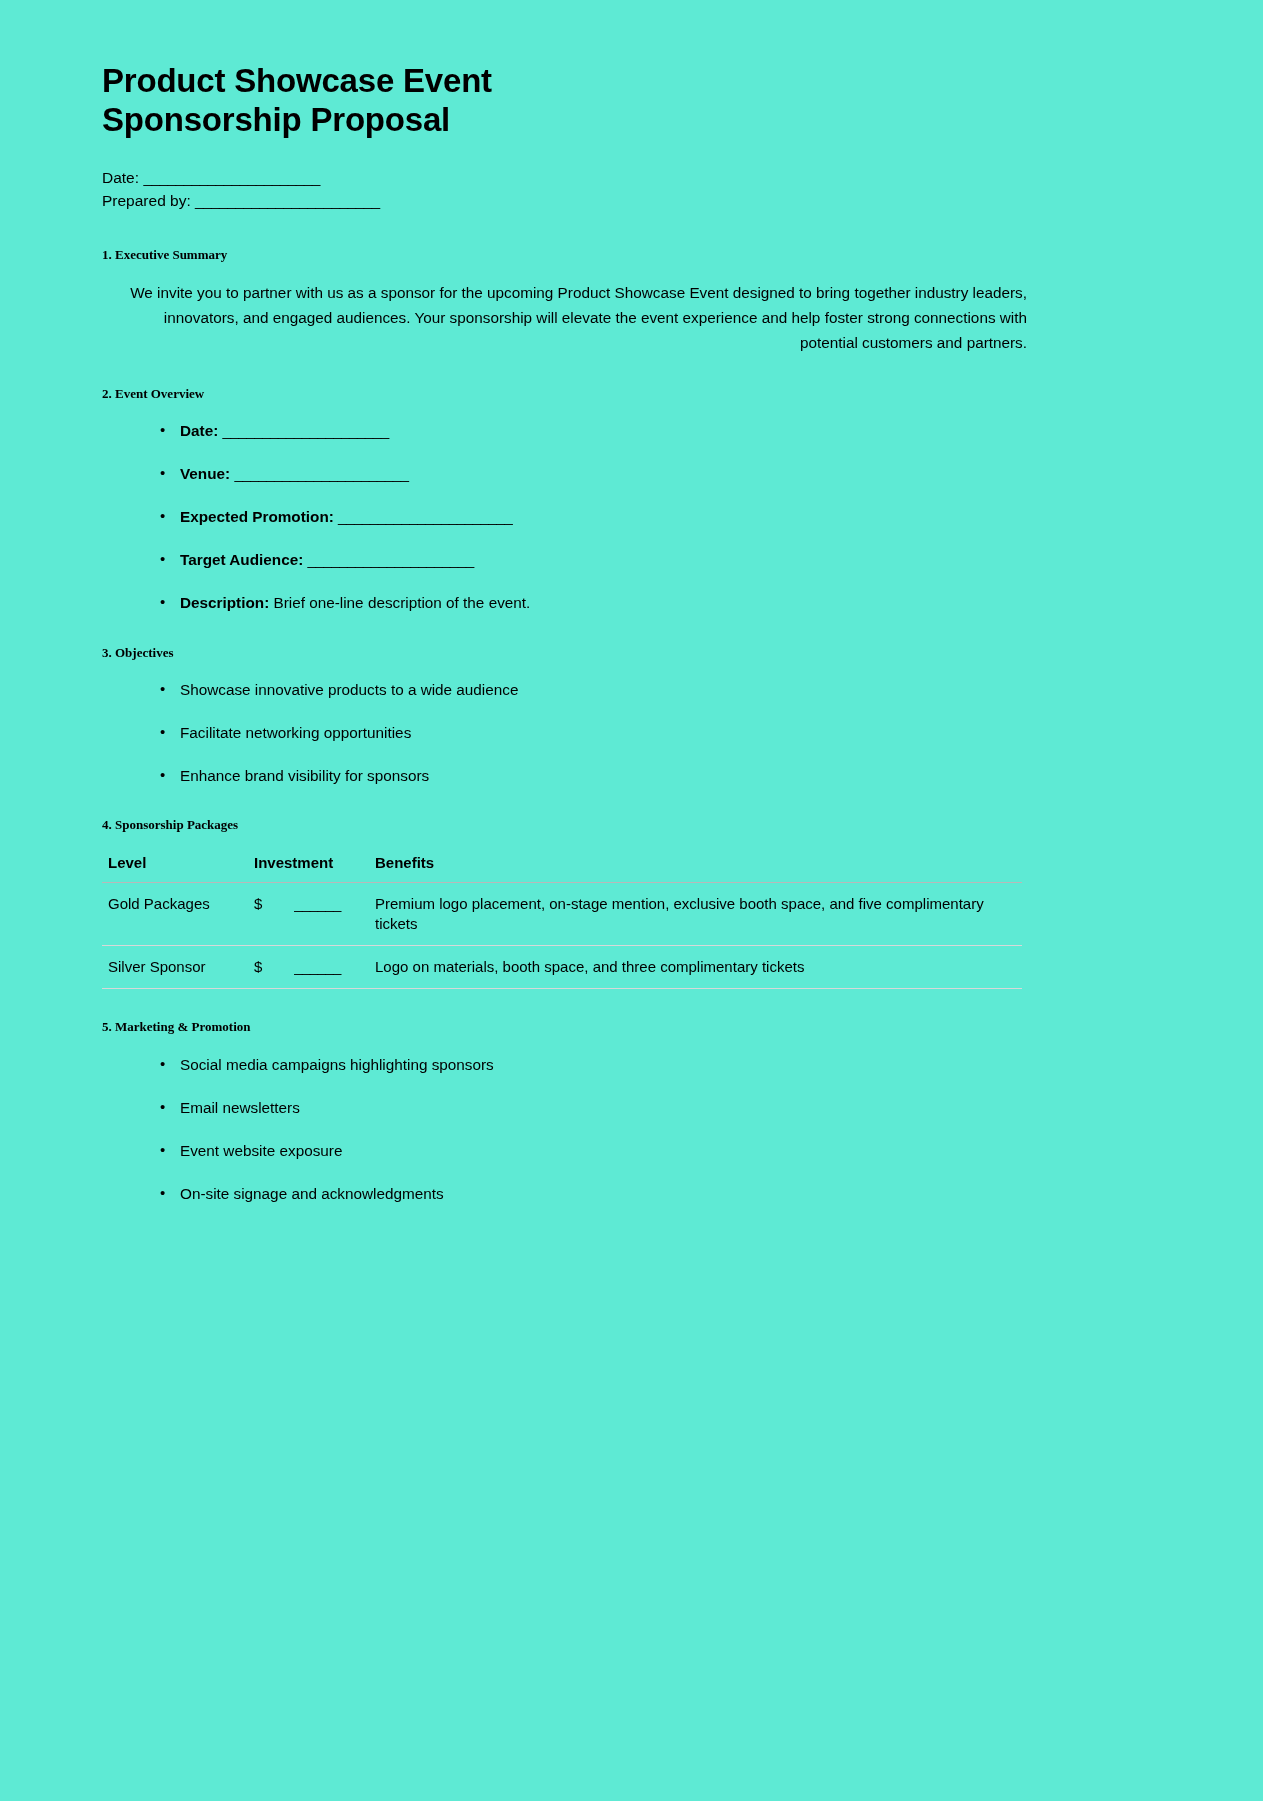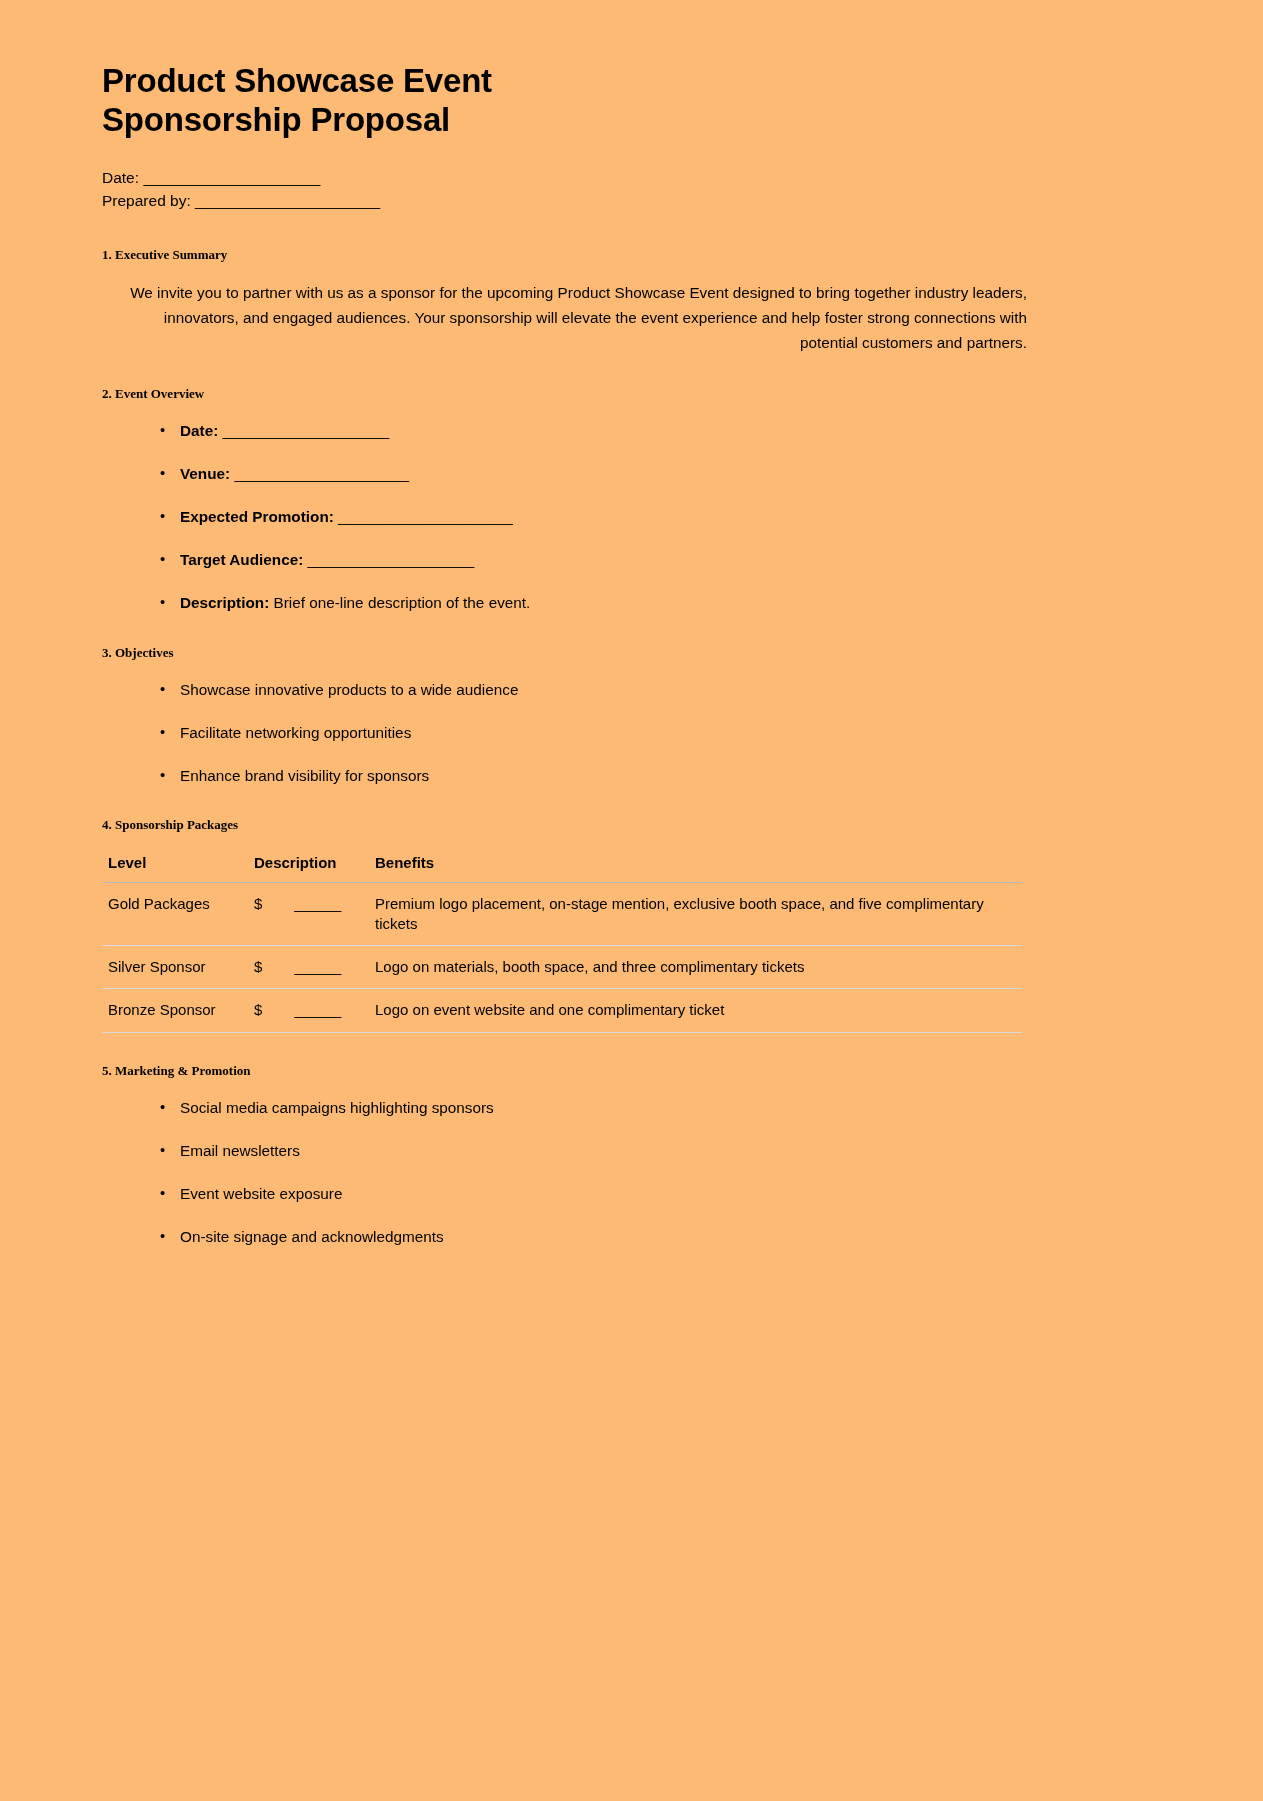--- a/index.html
+++ b/index.html
@@ -13,21 +13,21 @@
     min-height: 1801px;
     font-family: "Liberation Sans", sans-serif;
     color: #000000;
     -webkit-font-smoothing: antialiased;
   }
   .page {
     width: 1263px;
     min-height: 1801px;
     box-sizing: border-box;
     padding: 62px 143px 60px 102px;
-    background: #fdba74;
+    background: #5eead4;
   }
 
   
   .doc-title {
     font-size: 33px;
     font-weight: bold;
     line-height: 1.18;
     letter-spacing: -0.2px;
     margin: 0 0 26px 0;
     max-width: 470px;
@@ -166,40 +166,35 @@
       <li>Enhance brand visibility for sponsors</li>
     </ul>
   </div>
 
   <div class="section">
     <h2 class="section-heading">4. Sponsorship Packages</h2>
     <table class="packages">
       <thead>
         <tr>
           <th class="col-level">Level</th>
-          <th class="col-invest">Description</th>
+          <th class="col-invest">Investment</th>
           <th class="col-benefit">Benefits</th>
         </tr>
       </thead>
       <tbody>
         <tr>
           <td>Gold Packages</td>
           <td class="money"><span>$</span><span class="fill">______</span></td>
           <td>Premium logo placement, on-stage mention, exclusive booth space, and five complimentary tickets</td>
         </tr>
         <tr>
           <td>Silver Sponsor</td>
           <td class="money"><span>$</span><span class="fill">______</span></td>
           <td>Logo on materials, booth space, and three complimentary tickets</td>
         </tr>
-        <tr>
-          <td>Bronze Sponsor</td>
-          <td class="money"><span>$</span><span class="fill">______</span></td>
-          <td>Logo on event website and one complimentary ticket</td>
-        </tr>
       </tbody>
     </table>
   </div>
 
   <div class="section">
     <h2 class="section-heading">5. Marketing &amp; Promotion</h2>
     <ul class="bullets">
       <li>Social media campaigns highlighting sponsors</li>
       <li>Email newsletters</li>
       <li>Event website exposure</li>

